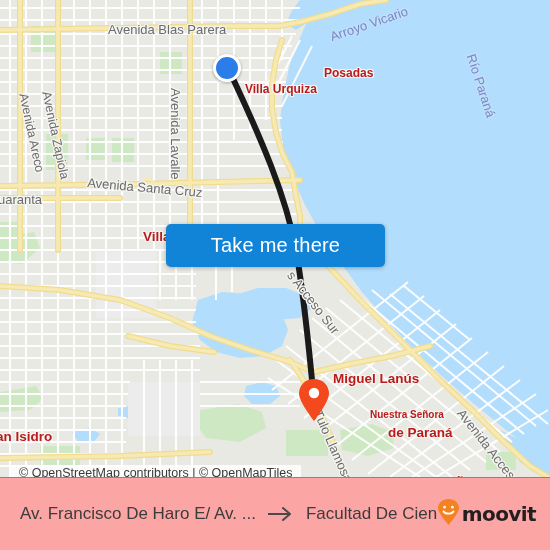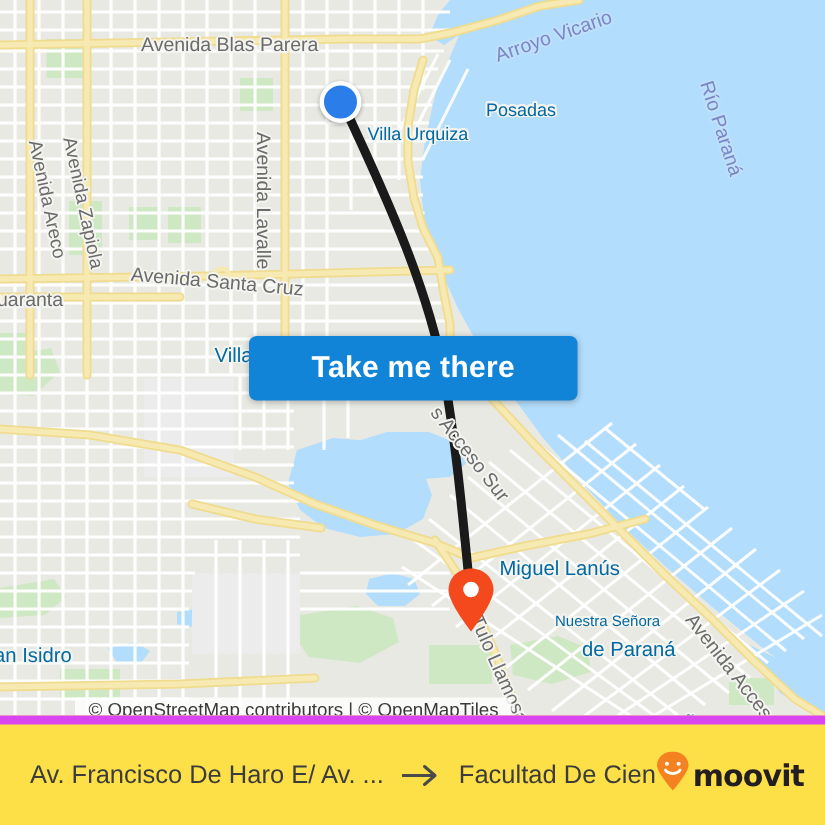--- a/index.html
+++ b/index.html
@@ -24,21 +24,21 @@
     text-shadow:
       -1.3px 0 #f4f4f1, 1.3px 0 #f4f4f1, 0 -1.3px #f4f4f1, 0 1.3px #f4f4f1,
       -1px -1px #f4f4f1, 1px -1px #f4f4f1, -1px 1px #f4f4f1, 1px 1px #f4f4f1;
   }
   .maplabel.water{
     color:#7c86c4;
     text-shadow:
       -1.2px 0 #bfe0fb, 1.2px 0 #bfe0fb, 0 -1.2px #bfe0fb, 0 1.2px #bfe0fb,
       -1px -1px #bfe0fb, 1px -1px #bfe0fb, -1px 1px #bfe0fb, 1px 1px #bfe0fb;
   }
-  .maplabel.place{color:#0369a1;}
+  .maplabel.place{color:#b91c1c;font-weight:bold;}
   .maplabel.faint{color:#b9b9b4;}
 
   
   #origin-dot{
     position:absolute;left:213px;top:54px;width:28px;height:28px;
     border-radius:50%;
     background:#2b7de9;
     border:3px solid #ffffff;
     box-sizing:border-box;
     box-shadow:0 1px 3px rgba(0,0,0,.35);
@@ -49,39 +49,37 @@
   #take-me-there{
     position:absolute;left:166px;top:224px;width:219px;height:43px;
     background:#1184d8;
     border:none;border-radius:5px;
     color:#ffffff;
     font-size:20px;
     font-family:"Liberation Sans","DejaVu Sans",sans-serif;
     letter-spacing:.2px;
     cursor:pointer;
     box-shadow:0 1px 4px rgba(0,0,0,.28);
-    font-weight:bold;
   }
 
   
   #attribution{
     position:absolute;left:10px;top:465px;
     font-size:12.5px;color:#3a3a3a;
     font-family:"Liberation Sans","DejaVu Sans",sans-serif;
     background:rgba(255,255,255,.82);
     padding:1px 9px;
     white-space:nowrap;
-    margin-left:40px;
   }
 
   
   #footer{
     position:absolute;left:0;top:477px;width:550px;height:73px;
-    background:#fde047;
-    border-top:6px solid #d946ef;
+    background:#fca5a5;
+    border-top:1px solid #d946ef;
     display:flex;align-items:center;
     box-sizing:border-box;
     padding:0 14px 0 20px;
   }
   .trip-text{
     font-size:17px;color:#3c3c3c;white-space:nowrap;overflow:hidden;
     font-family:"Liberation Sans","DejaVu Sans",sans-serif;
   }
   #trip-arrow{margin:0 12px;flex:0 0 auto;display:flex;align-items:center;}
   #origin-label{flex:0 0 auto;}
@@ -303,21 +301,21 @@
           <path d="M314,372 L350,364 L392,356 L430,346"></path>
         </g>
 
         <circle cx="148" cy="184" r="5" fill="none" stroke="#f7e9b2" stroke-width="3"></circle>
 
         <path d="M228,68 C262,140 286,196 296,250 C304,296 308,340 312,380" fill="none" stroke="#1a1a1a" stroke-width="6" stroke-linecap="round"></path>
       </g>
     </svg>
 
     <div id="label-layer">
-        <div class="maplabel" style="left: 94px; top: 22px; font-size: 13px;">Avenida Blas Parera</div>
+        <div class="maplabel" style="left: 108px; top: 22px; font-size: 13px;">Avenida Blas Parera</div>
         <div class="maplabel" style="left: 183px; top: 88px; font-size: 13px; transform: rotate(90deg); transform-origin: left top;">Avenida Lavalle</div>
         <div class="maplabel" style="left: 30px; top: 92px; font-size: 12.5px; transform: rotate(78deg); transform-origin: left top;">Avenida Areco</div>
         <div class="maplabel" style="left: 53px; top: 90px; font-size: 12.5px; transform: rotate(78deg); transform-origin: left top;">Avenida Zapiola</div>
         <div class="maplabel" style="left: 88px; top: 175px; font-size: 13px; transform: rotate(5deg); transform-origin: left top;">Avenida Santa Cruz</div>
         <div class="maplabel" style="left: -2px; top: 192px; font-size: 13px;">uaranta</div>
         <div class="maplabel water" style="left: 328px; top: 30px; font-size: 13px; transform: rotate(-19deg); transform-origin: left top;">Arroyo Vicario</div>
         <div class="maplabel water" style="left: 478px; top: 52px; font-size: 13px; transform: rotate(72deg); transform-origin: left top;">Río Paraná</div>
         <div class="maplabel place" style="left: 324px; top: 66px; font-size: 12px;">Posadas</div>
         <div class="maplabel place" style="left: 245px; top: 82px; font-size: 12px;">Villa Urquiza</div>
         <div class="maplabel place" style="left: 143px; top: 229px; font-size: 13.5px;">Villa</div>

